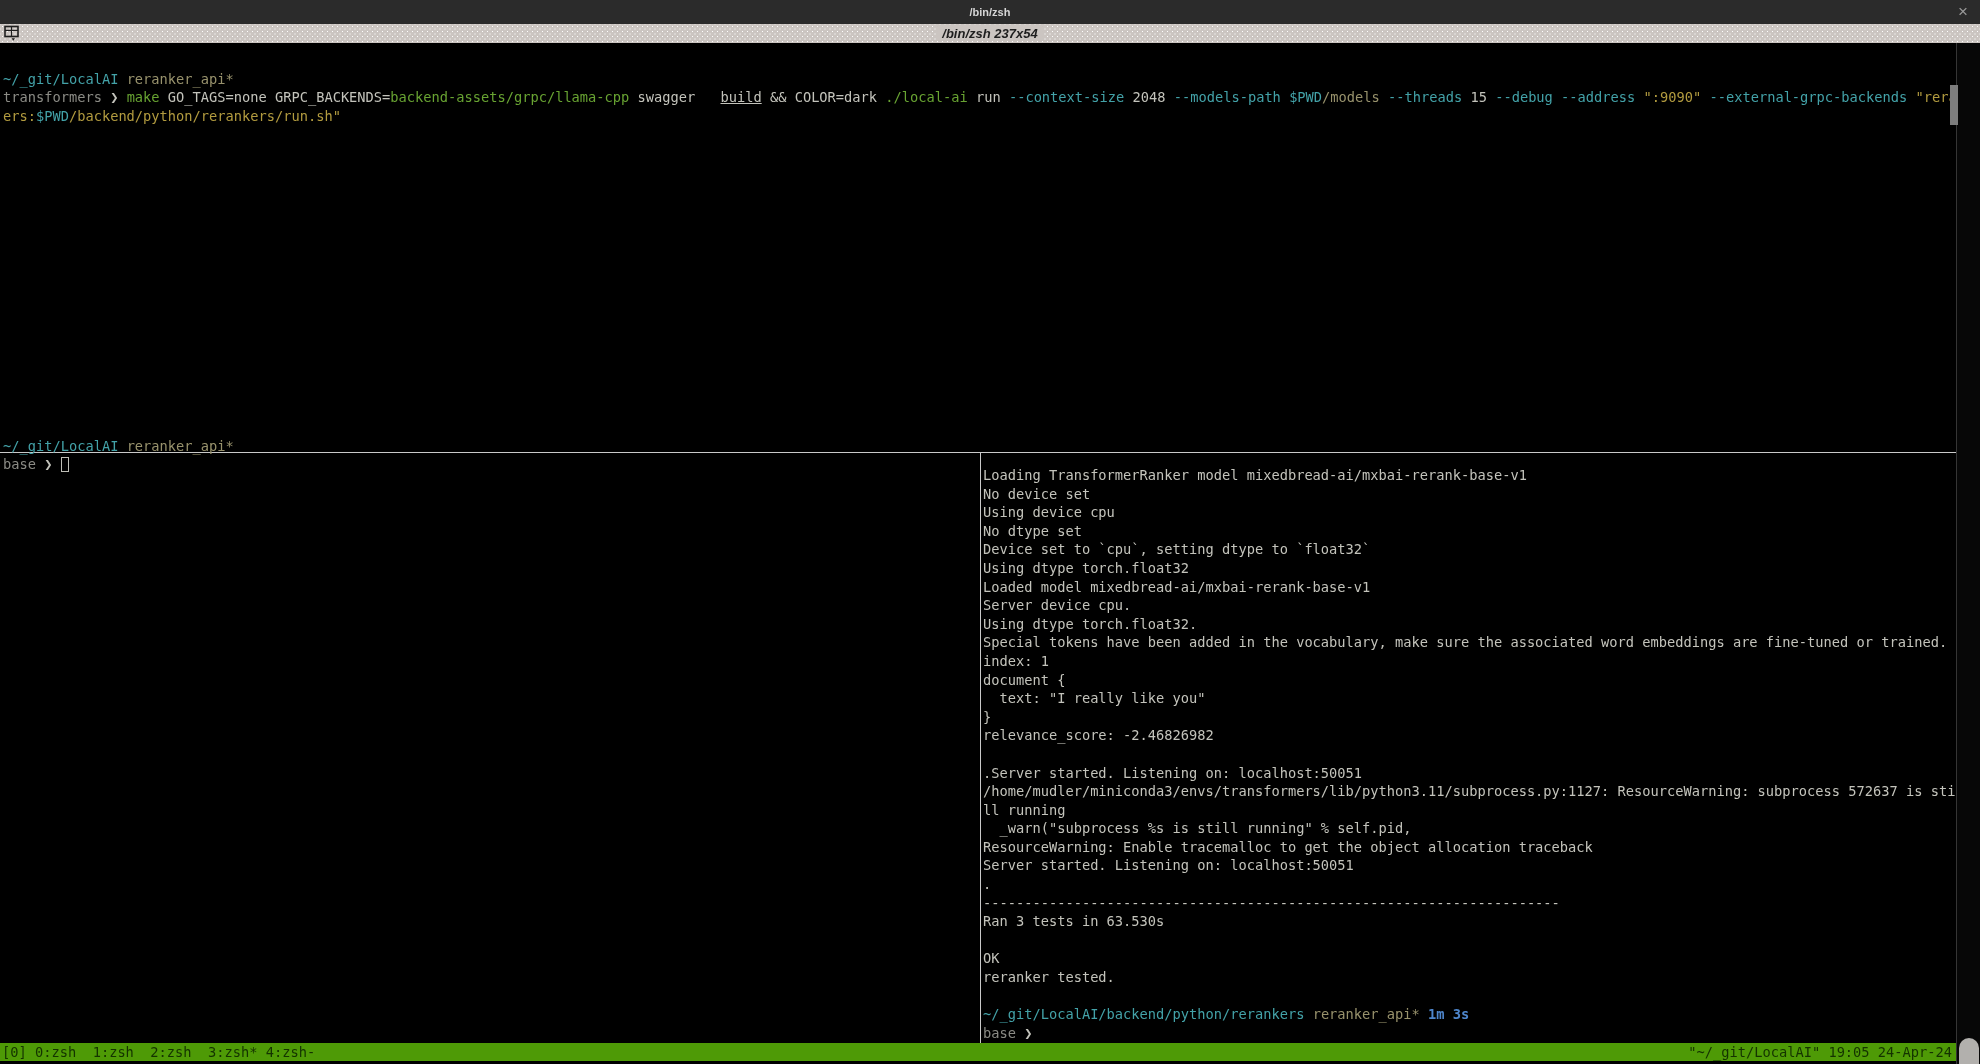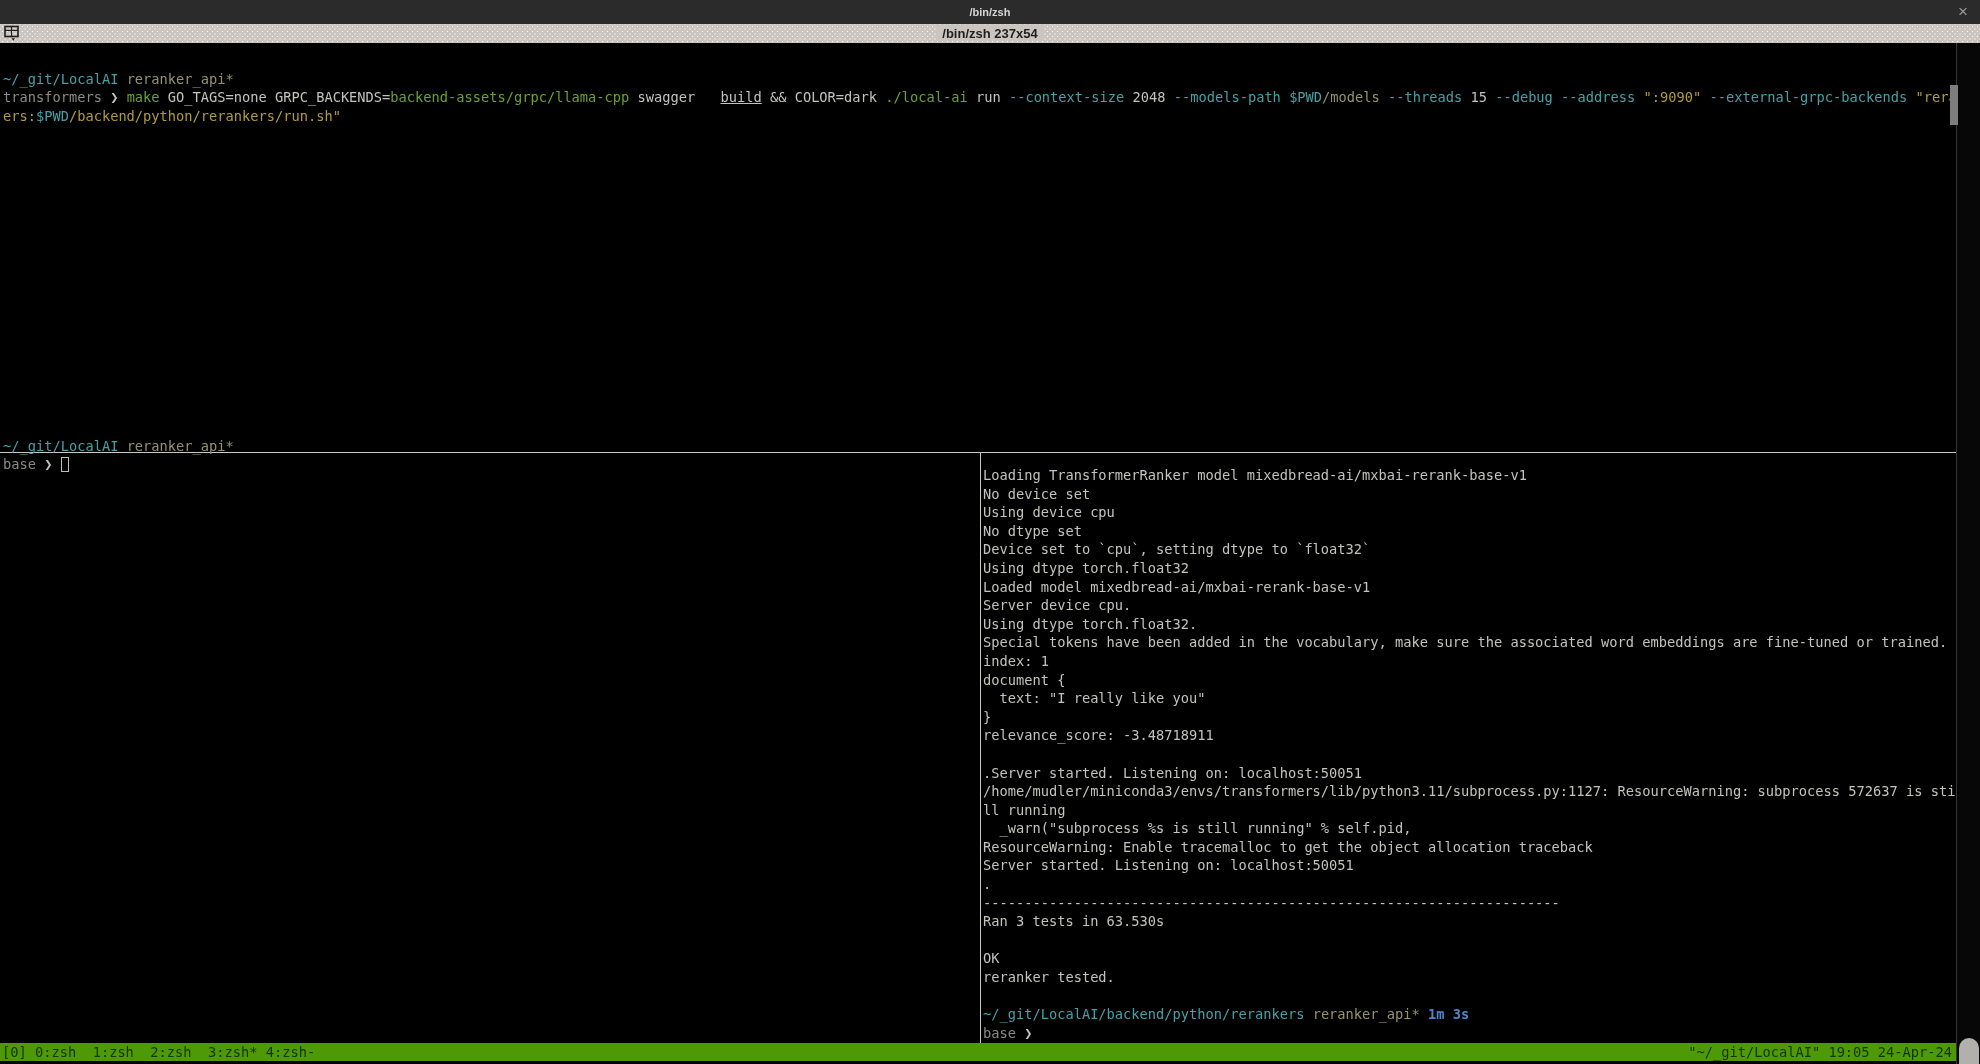--- a/index.html
+++ b/index.html
@@ -17,21 +17,21 @@
 
   
   .xtermbar { position:absolute; left:0; top:24px; width:1980px; height:19px;
               background-color:var(--stipple_bg);
               background-image:radial-gradient(circle, var(--stipple_dot) 0.8px, transparent 0.95px),
                                radial-gradient(circle, var(--stipple_dot) 0.8px, transparent 0.95px);
               background-size:5px 5px; background-position:0 0, 2.5px 2.5px;
               display:flex; align-items:center; justify-content:center; }
   .menuicon { position:absolute; left:4px; top:1px; }
   .xtermbar-text { font-family:"Liberation Sans", sans-serif; font-size:13px; font-weight:600;
-                   color:var(--stipple_fg); background:var(--stipple_bg); padding:0 5px; }
+                   color:var(--stipple_fg); background:var(--stipple_bg); padding:0 5px;font-style:italic; }
 
   
   .term { position:absolute; left:0; top:43px; width:1980px; height:1021px; background:#000;
           font-size:13.7px; color:var(--fg); }
   .pane { position:absolute; overflow:hidden; }
   .tl { height:18.6px; line-height:18.6px; white-space:pre; }
   .pane-top { left:3px; top:8px;  width:1950px; }
   .pane-bl  { left:3px; top:375px; width:974px; }
   .pane-br  { left:983px; top:423px; width:973px; }
   .hborder { position:absolute; left:0; top:409px; width:1956px; height:1px; background:var(--border); }
@@ -102,21 +102,21 @@
         <div class="tl"><span class="c-fg">Device set to `cpu`, setting dtype to `float32`</span></div>
         <div class="tl"><span class="c-fg">Using dtype torch.float32</span></div>
         <div class="tl"><span class="c-fg">Loaded model mixedbread-ai/mxbai-rerank-base-v1</span></div>
         <div class="tl"><span class="c-fg">Server device cpu.</span></div>
         <div class="tl"><span class="c-fg">Using dtype torch.float32.</span></div>
         <div class="tl"><span class="c-fg">Special tokens have been added in the vocabulary, make sure the associated word embeddings are fine-tuned or trained.</span></div>
         <div class="tl"><span class="c-fg">index: 1</span></div>
         <div class="tl"><span class="c-fg">document {</span></div>
         <div class="tl"><span class="c-fg">  text: "I really like you"</span></div>
         <div class="tl"><span class="c-fg">}</span></div>
-        <div class="tl"><span class="c-fg">relevance_score: -3.48718911</span></div>
+        <div class="tl"><span class="c-fg">relevance_score: -2.46826982</span></div>
         <div class="tl">&nbsp;</div>
         <div class="tl"><span class="c-fg">.Server started. Listening on: localhost:50051</span></div>
         <div class="tl"><span class="c-fg">/home/mudler/miniconda3/envs/transformers/lib/python3.11/subprocess.py:1127: ResourceWarning: subprocess 572637 is sti</span></div>
         <div class="tl"><span class="c-fg">ll running</span></div>
         <div class="tl"><span class="c-fg">  _warn("subprocess %s is still running" % self.pid,</span></div>
         <div class="tl"><span class="c-fg">ResourceWarning: Enable tracemalloc to get the object allocation traceback</span></div>
         <div class="tl"><span class="c-fg">Server started. Listening on: localhost:50051</span></div>
         <div class="tl"><span class="c-fg">.</span></div>
         <div class="tl"><span class="c-fg">----------------------------------------------------------------------</span></div>
         <div class="tl"><span class="c-fg">Ran 3 tests in 63.530s</span></div>

